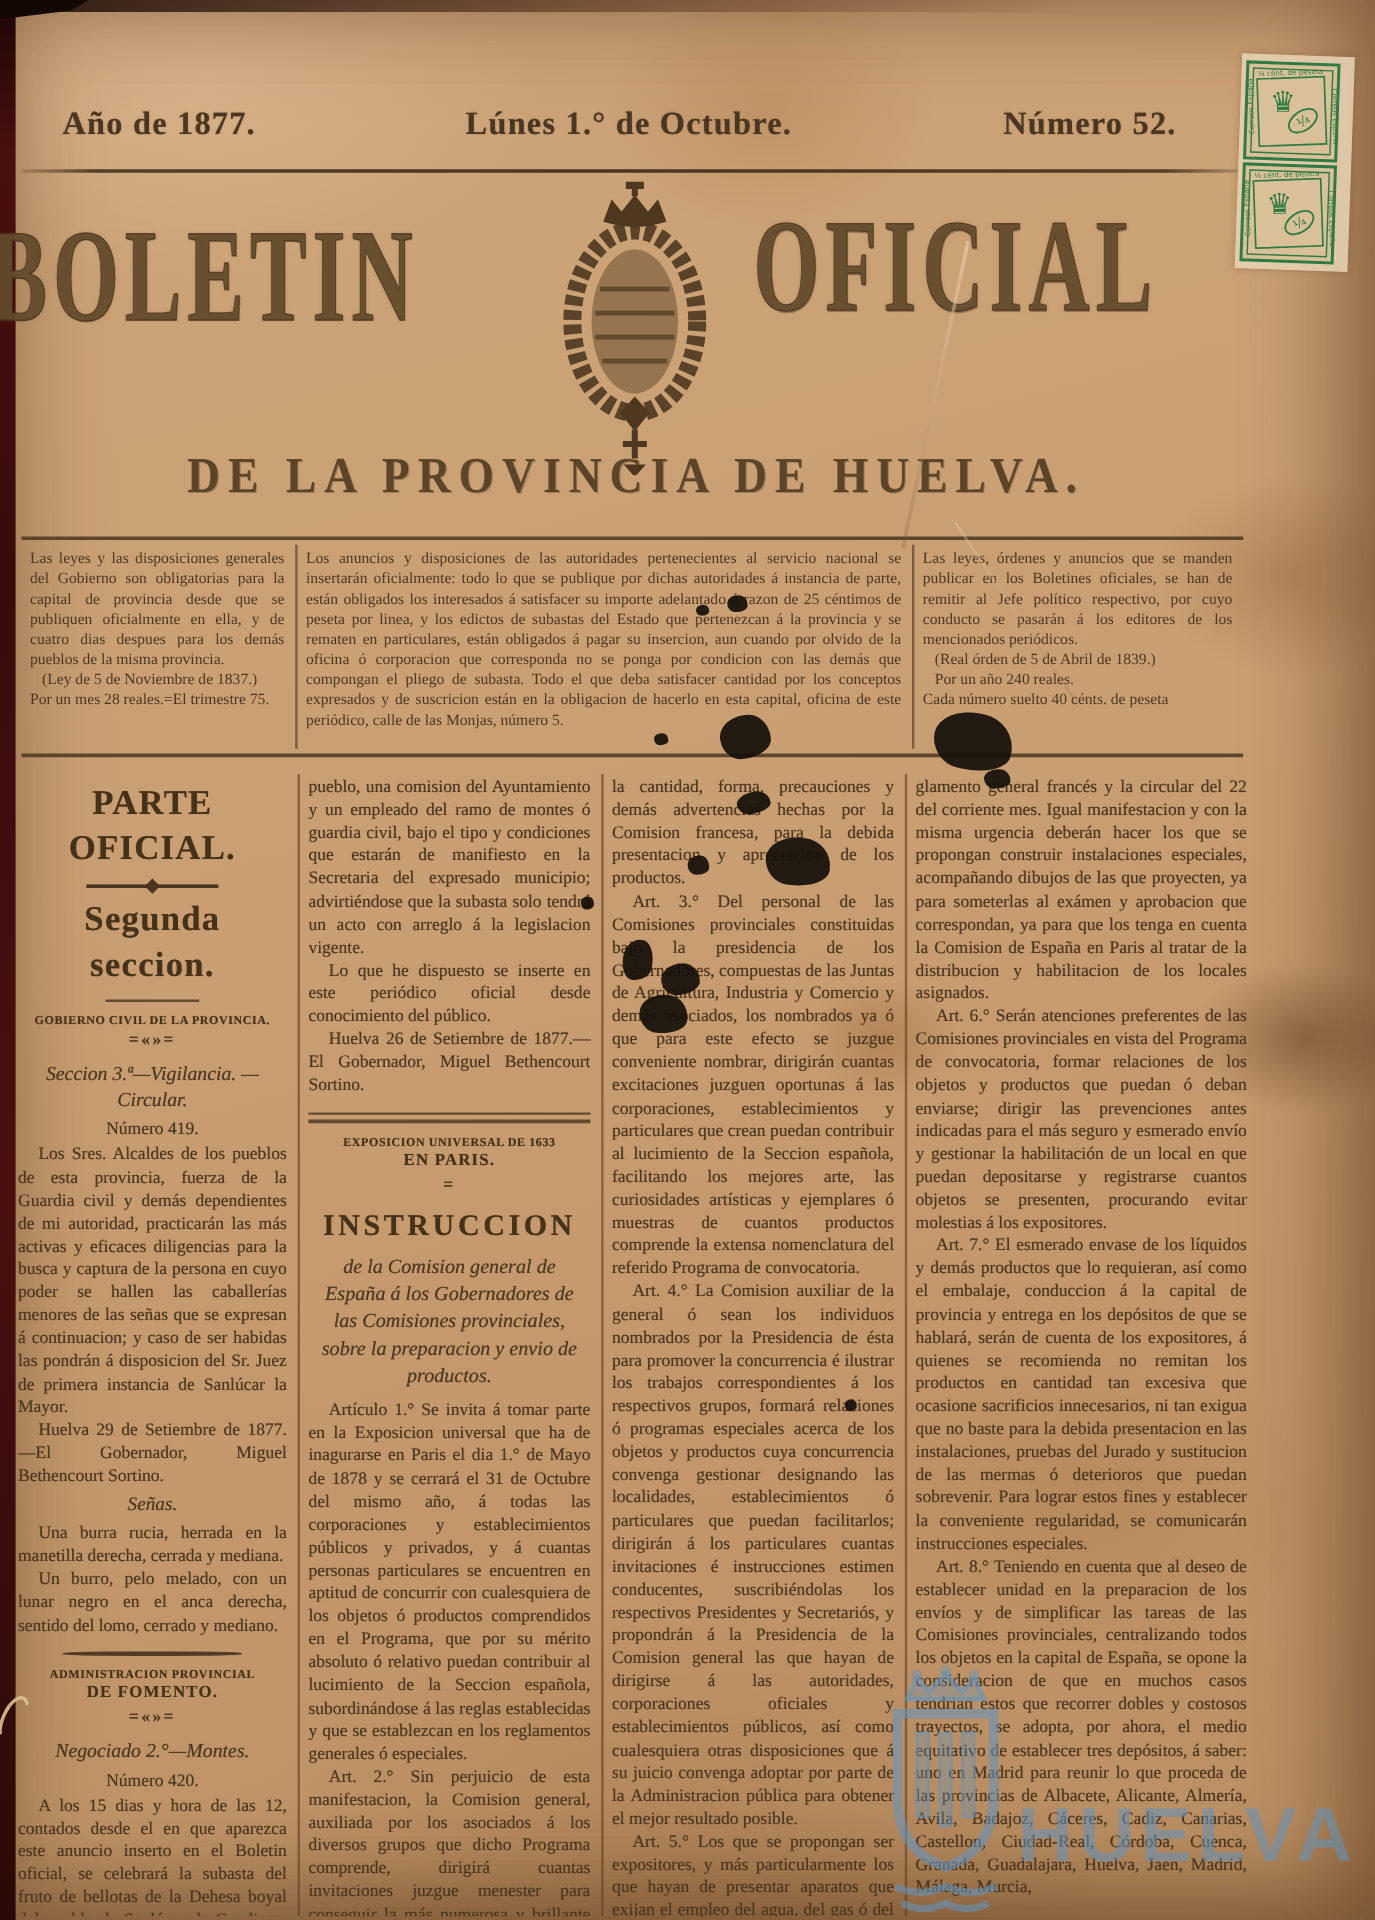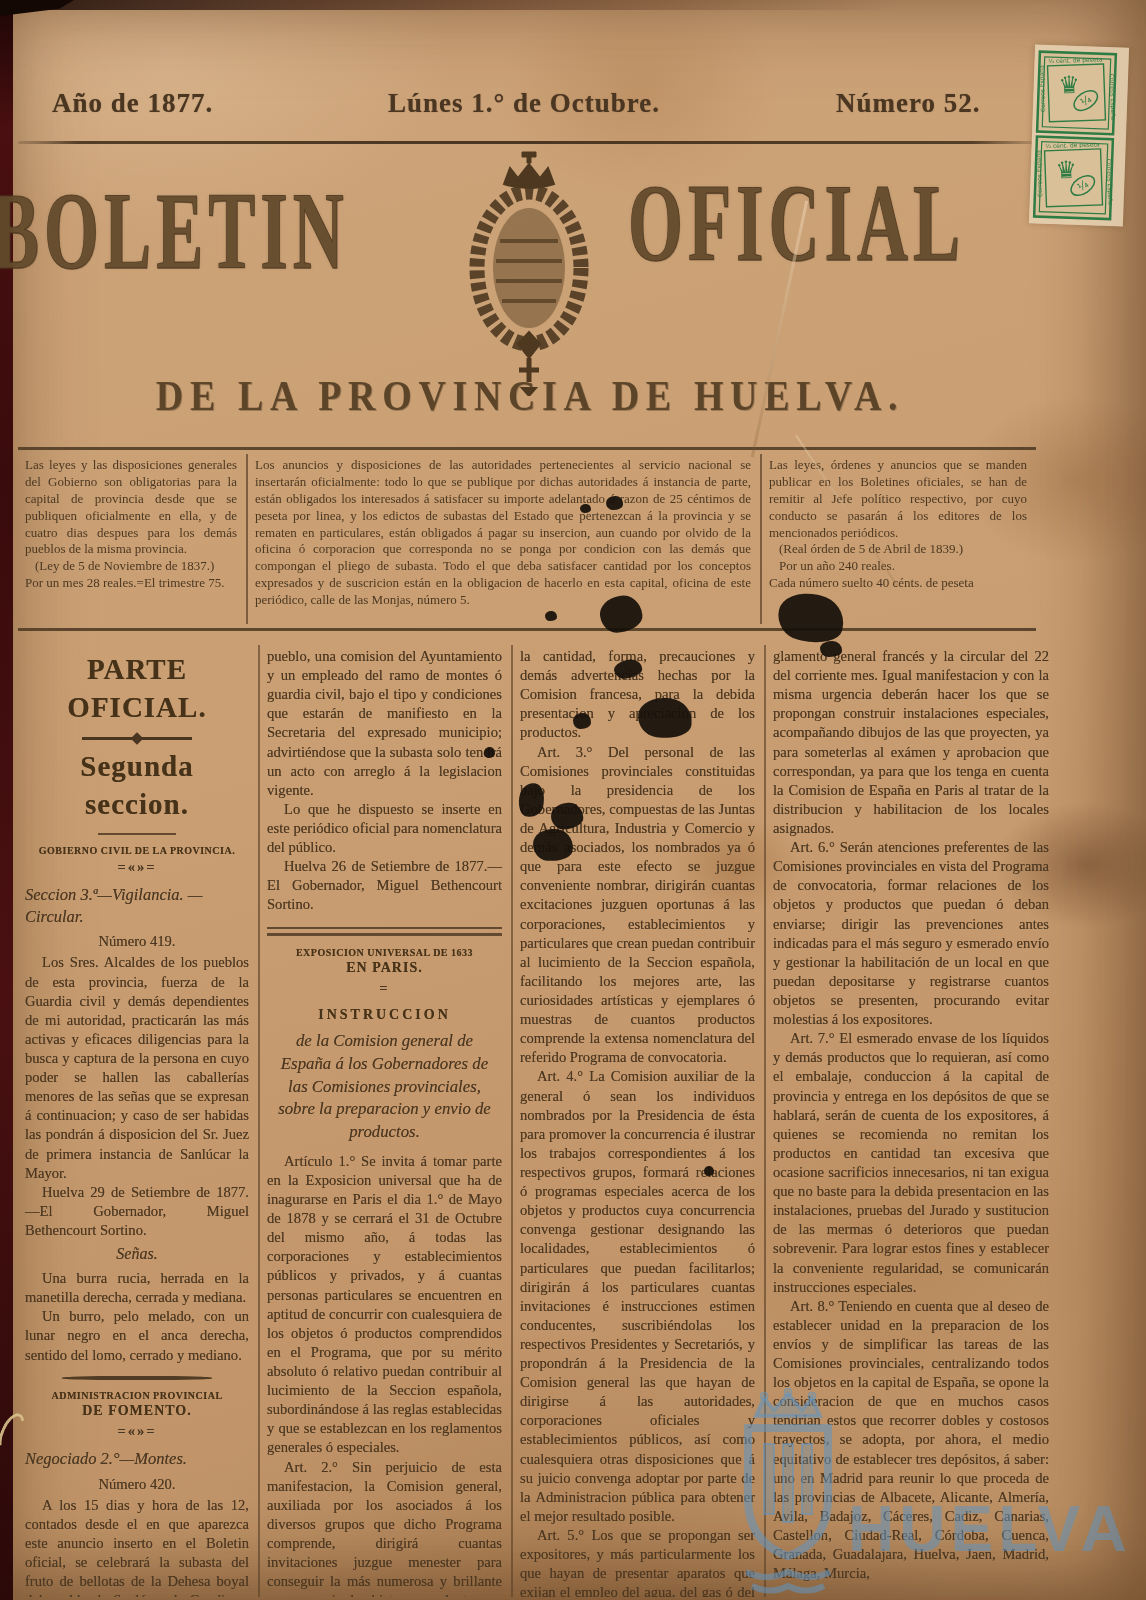--- a/index.html
+++ b/index.html
@@ -55,38 +55,38 @@
     border-top:3px solid rgba(74,55,33,.85);border-bottom:3px solid rgba(74,55,33,.85);
     display:flex;overflow:hidden;font-size:13px;line-height:1.3;}
   .ncol{padding:7px 9px 4px 7px;box-sizing:border-box;}
   .ncol-l{width:228px;text-align:justify;}
   .ncol-c{width:512px;text-align:justify;}
   .ncol-r{flex:1;text-align:justify;}
   .nrule{width:0;border-left:2px solid rgba(90,66,40,.7);margin:4px 0;}
   .nline{margin:0;} .nline-i{padding-left:10px;}
 
   
-  .main{position:absolute;top:645px;left:8px;width:1040px;height:952px;display:flex;overflow:hidden;margin-left:10px;}
+  .main{position:absolute;top:645px;left:8px;width:1040px;height:952px;display:flex;overflow:hidden;}
   .acol{box-sizing:border-box;padding:2px 9px 0 7px;overflow:hidden;font-size:14.6px;line-height:1.31;}
   .acol:nth-child(1){width:242px;border-right:2px solid rgba(92,68,42,.65);}
   .acol:nth-child(2){width:253px;border-right:2px solid rgba(92,68,42,.65);}
   .acol:nth-child(3){width:253px;border-right:2px solid rgba(92,68,42,.65);}
   .acol:nth-child(4){flex:1;}
   .blk{color:#4c3822;text-shadow:0 0 .6px rgba(80,55,30,.65);}
   .h1{font-size:29px;font-weight:bold;text-align:center;letter-spacing:1px;margin:4px 0 2px;color:#463218;}
-  .h2{font-size:14px;font-weight:bold;text-align:center;letter-spacing:3px;margin:8px 0 2px;color:#463218;}
+  .h2{font-size:25px;font-weight:bold;text-align:center;letter-spacing:3px;margin:8px 0 2px;color:#463218;}
   .h3{font-size:10px;font-weight:bold;text-align:center;letter-spacing:.5px;margin:8px 0 0;color:#463218;}
   .h4{font-size:14px;font-weight:bold;text-align:center;letter-spacing:1px;margin:0 0 2px;color:#463218;}
   .orn{text-align:center;font-weight:bold;letter-spacing:2px;margin:1px 0 3px;}
   .orn-bar{width:110px;height:3px;background:#4a3520;margin:10px auto 8px;position:relative;}
   .orn-bar::after{content:'';position:absolute;left:50%;top:-3px;width:9px;height:9px;background:#4a3520;transform:translateX(-50%) rotate(45deg);}
   .rule{width:78px;border-top:2px solid rgba(74,53,32,.8);margin:9px auto;}
   .rule-bold{width:150px;border-top:4px solid rgba(60,43,24,.85);margin:11px auto 9px;border-radius:40%;}
   .drule{border-top:2px solid rgba(74,53,32,.8);border-bottom:3px solid rgba(74,53,32,.8);height:4px;margin:12px 0 10px;}
-  .italic{font-style:italic;font-size:16.5px;text-align:left;margin:7px 0 4px;}
+  .italic{font-style:italic;font-size:16.5px;text-align:center;margin:7px 0 4px;}
   .italic-blk{font-style:italic;font-size:16.8px;text-align:center;margin:6px 2px 8px;line-height:1.35;}
   .center{text-align:center;margin:5px 0 2px;}
   .center-italic{font-style:italic;text-align:center;font-size:16px;margin:4px 0;}
   .p{text-align:justify;text-indent:17px;margin:0;}
   .p-cont{text-align:justify;text-indent:0;margin:0;}
 
   
   .blot{position:absolute;background:#17100a;border-radius:55% 45% 60% 40%/50% 60% 40% 55%;opacity:.93;}
   .crease{position:absolute;pointer-events:none;}
   .crease-1{left:778px;top:198px;width:3px;height:262px;transform:rotate(12deg);
@@ -197,21 +197,21 @@
         <div class="blk rule-bold"></div>
         <div class="blk h3">ADMINISTRACION PROVINCIAL</div>
         <div class="blk h4">DE FOMENTO.</div>
         <div class="blk orn">=«»=</div>
         <div class="blk italic">Negociado 2.°—Montes.</div>
         <div class="blk center">Número 420.</div>
         <div class="blk p">A los 15 dias y hora de las 12, contados desde el en que aparezca este anuncio inserto en el Boletin oficial, se celebrará la subasta del fruto de bellotas de la Dehesa boyal del pueblo de Sanlúcar de Guadiana, ante el Alcalde de dicho</div>
       </div>
       <div class="acol">
         <div class="blk p-cont">pueblo, una comision del Ayuntamiento y un empleado del ramo de montes ó guardia civil, bajo el tipo y condiciones que estarán de manifiesto en la Secretaria del expresado municipio; advirtiéndose que la subasta solo tendrá un acto con arreglo á la legislacion vigente.</div>
-        <div class="blk p">Lo que he dispuesto se inserte en este periódico oficial para nomenclatura del público.</div>
+        <div class="blk p">Lo que he dispuesto se inserte en este periódico oficial desde conocimiento del público.</div>
         <div class="blk p">Huelva 26 de Setiembre de 1877.—El Gobernador, Miguel Bethencourt Sortino.</div>
         <div class="blk drule"></div>
         <div class="blk h3">EXPOSICION UNIVERSAL DE 1633</div>
         <div class="blk h4">EN PARIS.</div>
         <div class="blk orn">=</div>
         <div class="blk h2">INSTRUCCION</div>
         <div class="blk italic-blk">de la Comision general de España á los Gobernadores de las Comisiones provinciales, sobre la preparacion y envio de productos.</div>
         <div class="blk p">Artículo 1.° Se invita á tomar parte en la Exposicion universal que ha de inagurarse en Paris el dia 1.° de Mayo de 1878 y se cerrará el 31 de Octubre del mismo año, á todas las corporaciones y establecimientos públicos y privados, y á cuantas personas particulares se encuentren en aptitud de concurrir con cualesquiera de los objetos ó productos comprendidos en el Programa, que por su mérito absoluto ó relativo puedan contribuir al lucimiento de la Seccion española, subordinándose á las reglas establecidas y que se establezcan en los reglamentos generales ó especiales.</div>
         <div class="blk p">Art. 2.° Sin perjuicio de esta manifestacion, la Comision general, auxiliada por los asociados á los diversos grupos que dicho Programa comprende, dirigirá cuantas invitaciones juzgue menester para conseguir la más numerosa y brillante concurrencia de objetos y productos, no perdiendo de vista las prevenciones reglamentarias acerca de las eliminaciones de sustancias nocivas ó peligrosas, ni las que se refieren á</div>
       </div>

